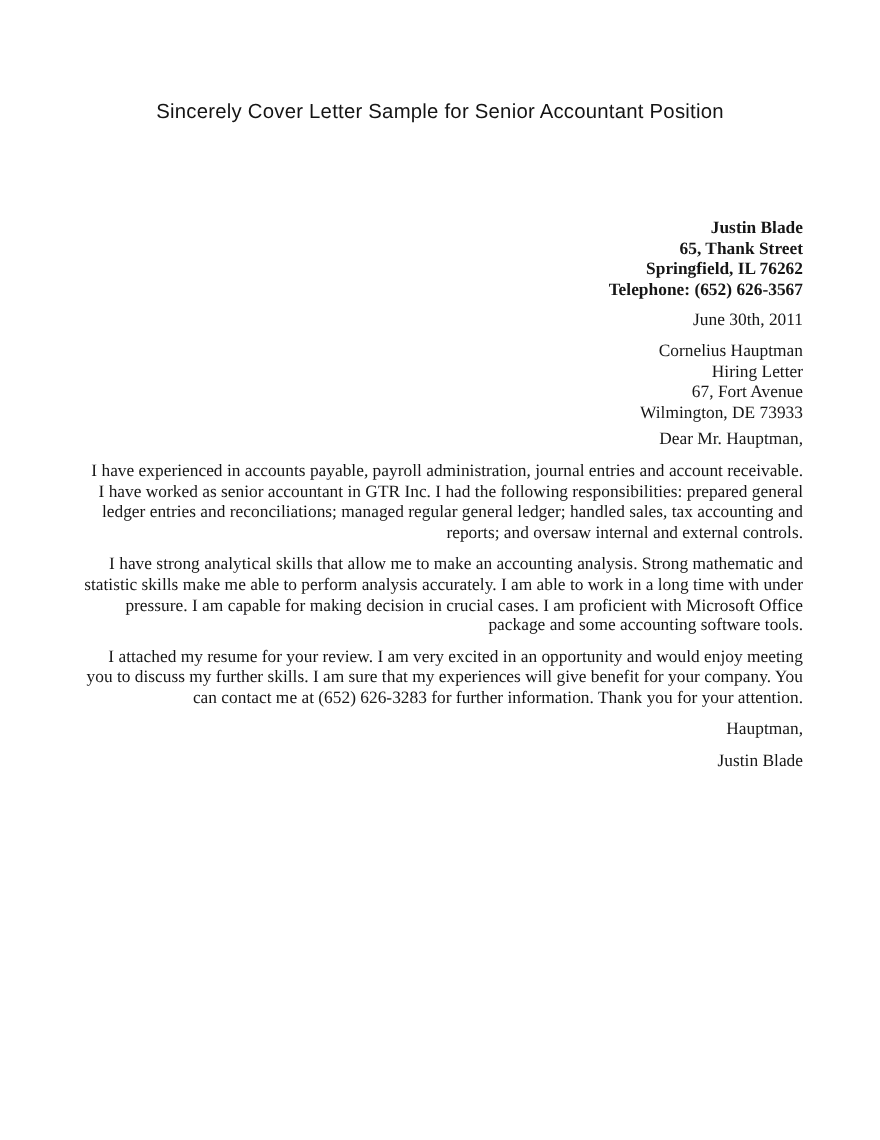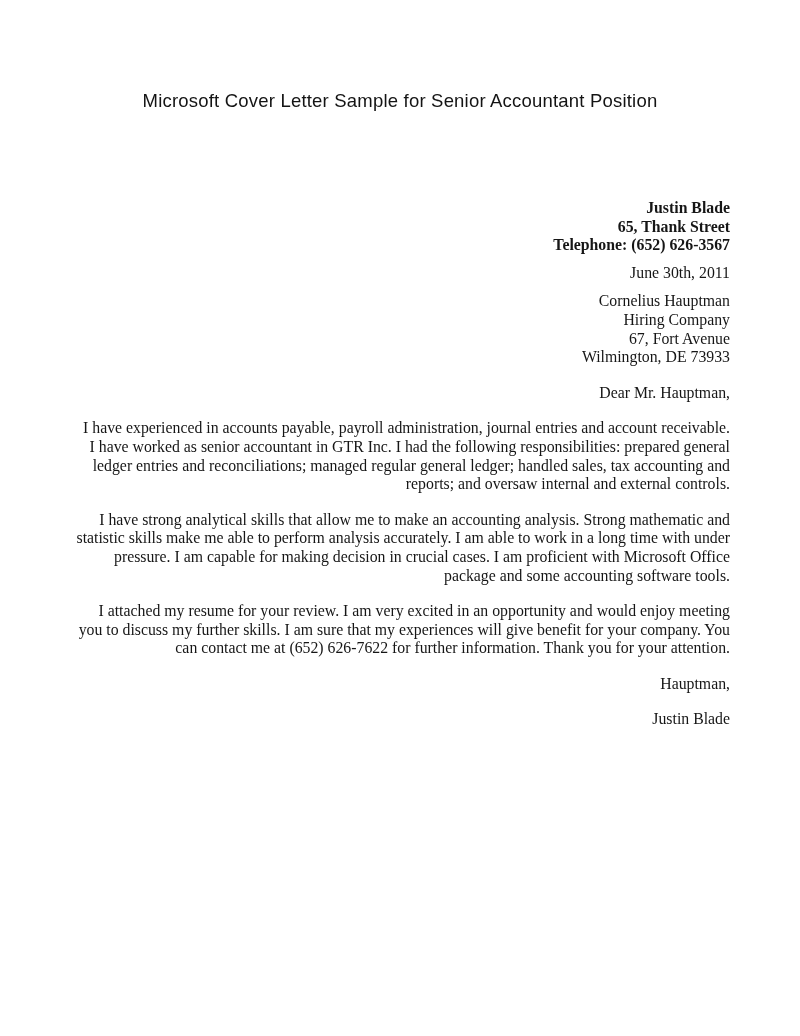--- a/index.html
+++ b/index.html
@@ -29,56 +29,57 @@
     line-height: 18.6px;
     color: #161616;
     padding: 0 70px 0 75px;
     margin-top: 87px;
     text-align: right;
   }
   .block { margin: 0; }
   .block div { margin: 0; }
   .sender { font-weight: bold; }
   .letter p {
-    margin: 17px 0 10px 0;
+    margin: 6px 0 10px 0;
   }
   .letter .date { margin: 9px 0 10px 0; }
   .recipient { margin: 0; }
 </style>
 </head>
 <body>
 
 <div class="page">
 
-  <h1 class="title">Microsoft Cover Letter Sample for Senior Accountant Position</h1>
+  <h1 class="title">Sincerely Cover Letter Sample for Senior Accountant Position</h1>
 
   <div class="letter">
 
     <div class="block sender">
       <div>Justin Blade</div>
       <div>65, Thank Street</div>
+      <div>Springfield, IL 76262</div>
       <div>Telephone: (652) 626-3567</div>
     </div>
 
     <p class="date">June 30th, 2011</p>
 
     <div class="block recipient">
       <div>Cornelius Hauptman</div>
-      <div>Hiring Company</div>
+      <div>Hiring Letter</div>
       <div>67, Fort Avenue</div>
       <div>Wilmington, DE 73933</div>
     </div>
 
     <p>Dear Mr. Hauptman,</p>
 
 
     <p>I have experienced in accounts payable, payroll administration, journal entries and account receivable. I have worked as senior accountant in GTR Inc. I had the following responsibilities: prepared general ledger entries and reconciliations; managed regular general ledger; handled sales, tax accounting and reports; and oversaw internal and external controls.</p>
 
     <p>I have strong analytical skills that allow me to make an accounting analysis. Strong mathematic and statistic skills make me able to perform analysis accurately. I am able to work in a long time with under pressure. I am capable for making decision in crucial cases. I am proficient with Microsoft Office package and some accounting software tools.</p>
 
-    <p>I attached my resume for your review. I am very excited in an opportunity and would enjoy meeting you to discuss my further skills. I am sure that my experiences will give benefit for your company. You can contact me at (652) 626-7622 for further information. Thank you for your attention.</p>
+    <p>I attached my resume for your review. I am very excited in an opportunity and would enjoy meeting you to discuss my further skills. I am sure that my experiences will give benefit for your company. You can contact me at (652) 626-3283 for further information. Thank you for your attention.</p>
 
     <p>Hauptman,</p>
 
     <p>Justin Blade</p>
 
   </div>
 </div>
 
 </body></html>

